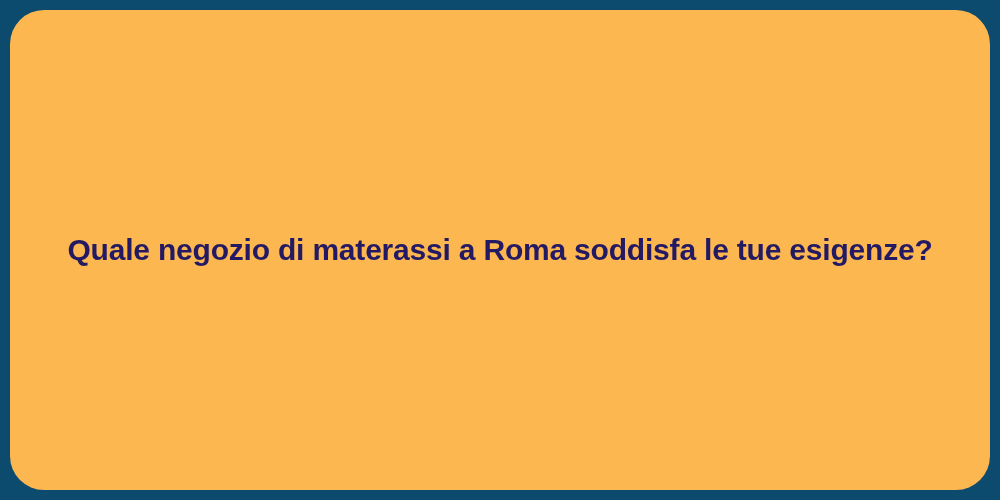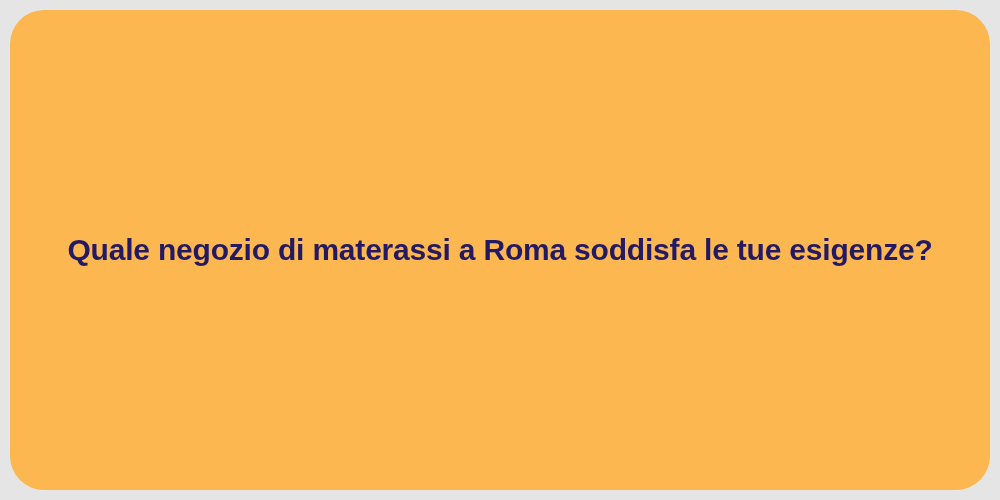--- a/index.html
+++ b/index.html
@@ -12,21 +12,21 @@
     width: 1000px;
     height: 500px;
     overflow: hidden;
     font-family: "Liberation Sans", sans-serif;
   }
 
   #banner-root {
     position: relative;
     width: 1000px;
     height: 500px;
-    background: #e5e5e5;
+    background: #0c4a6e;
     box-sizing: border-box;
   }
 
   #card {
     position: absolute;
     left: 10px;
     top: 10px;
     width: 980px;
     height: 480px;
     background: #fcb751;

